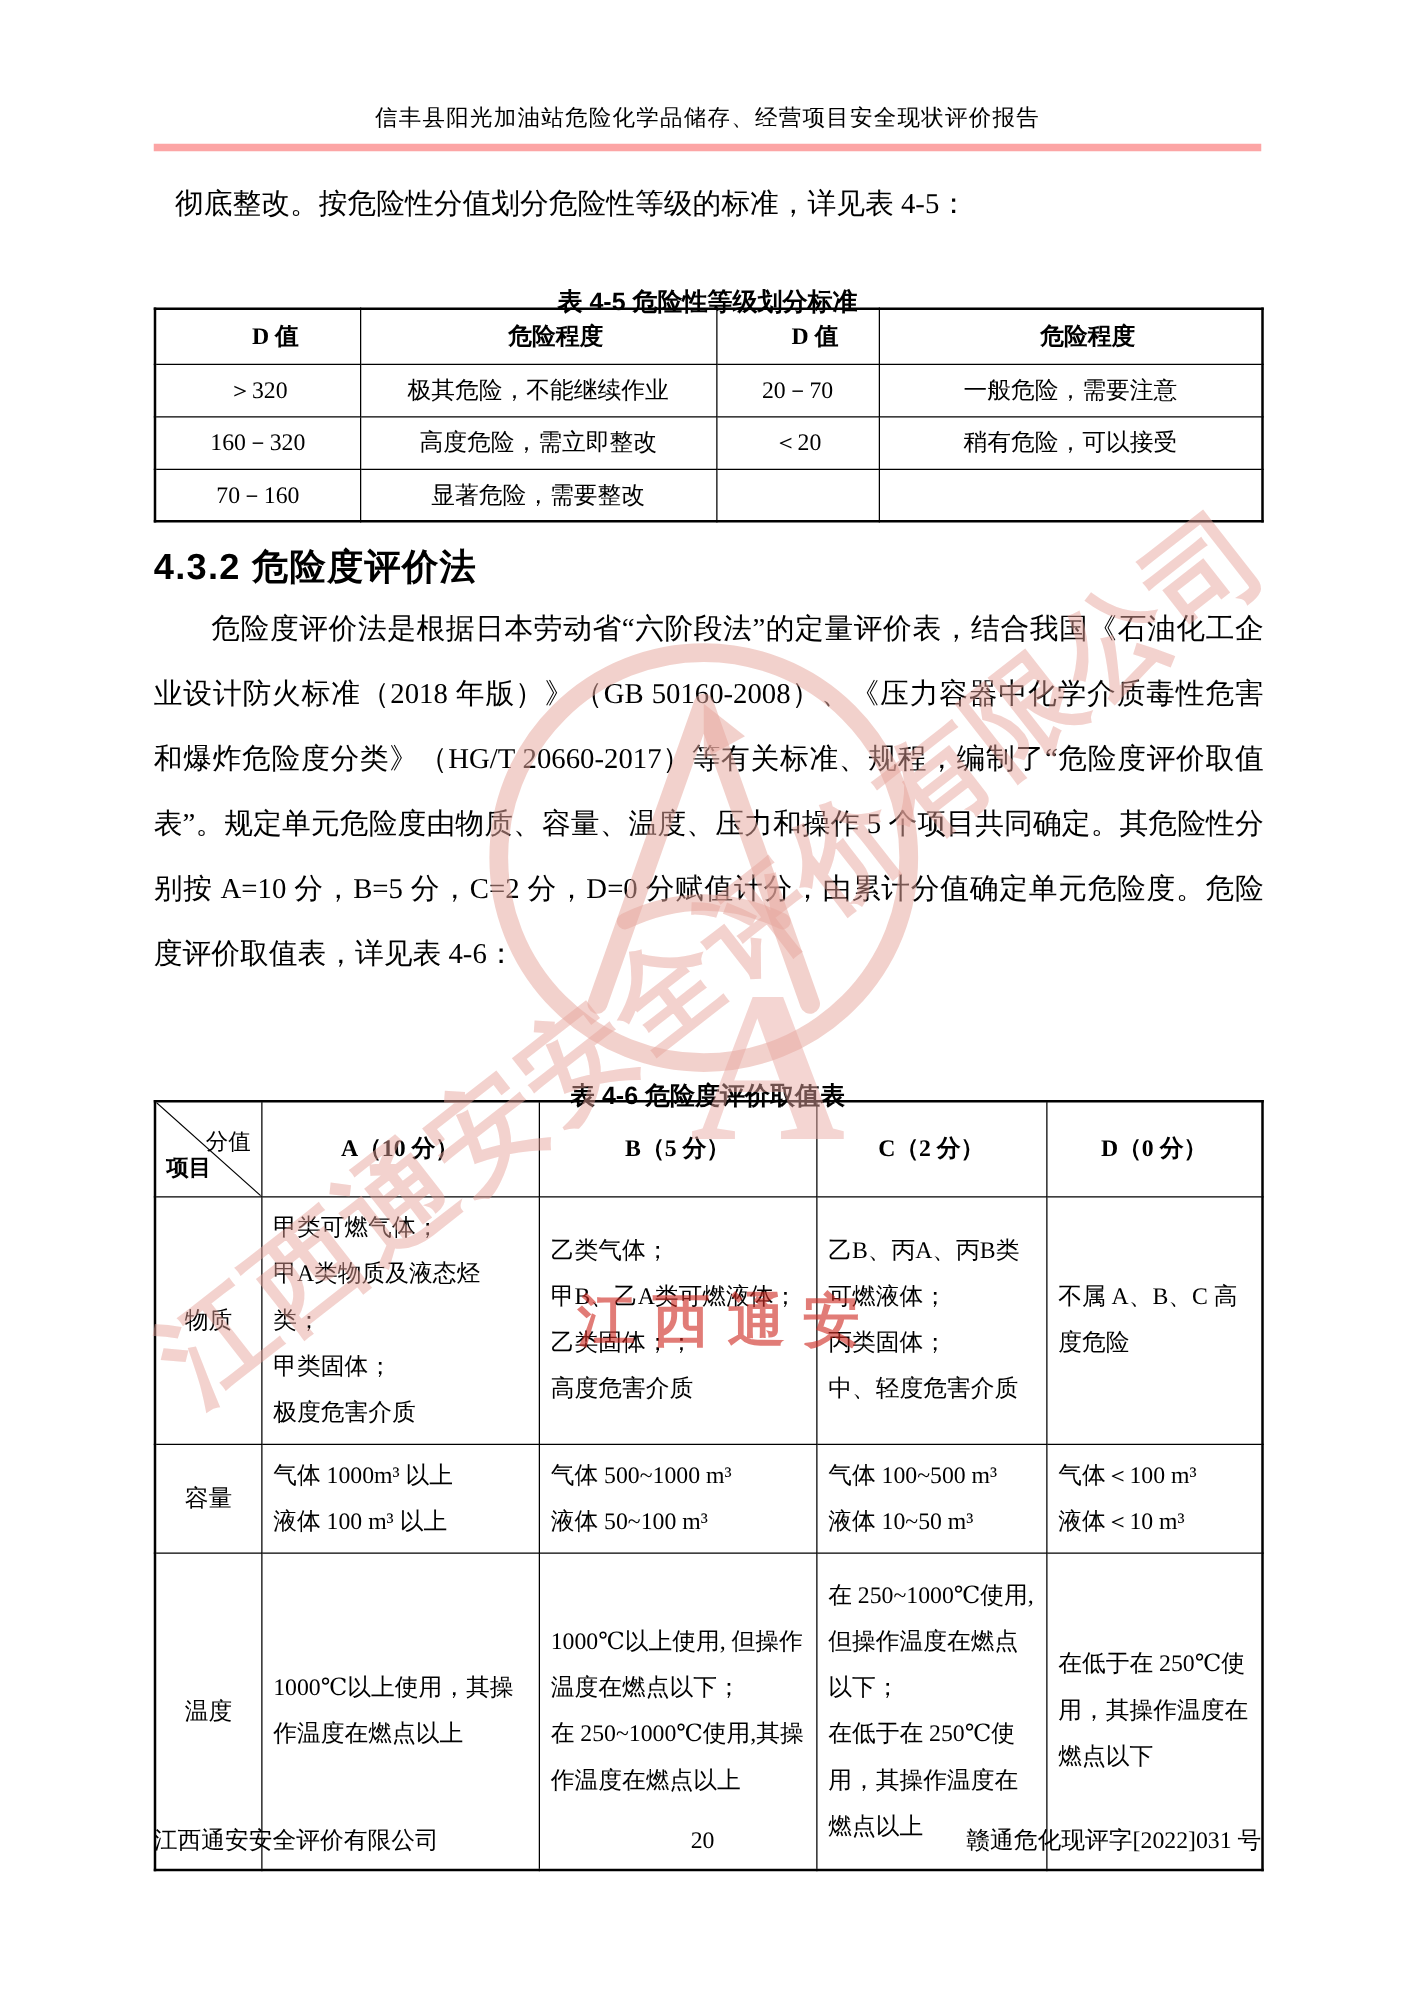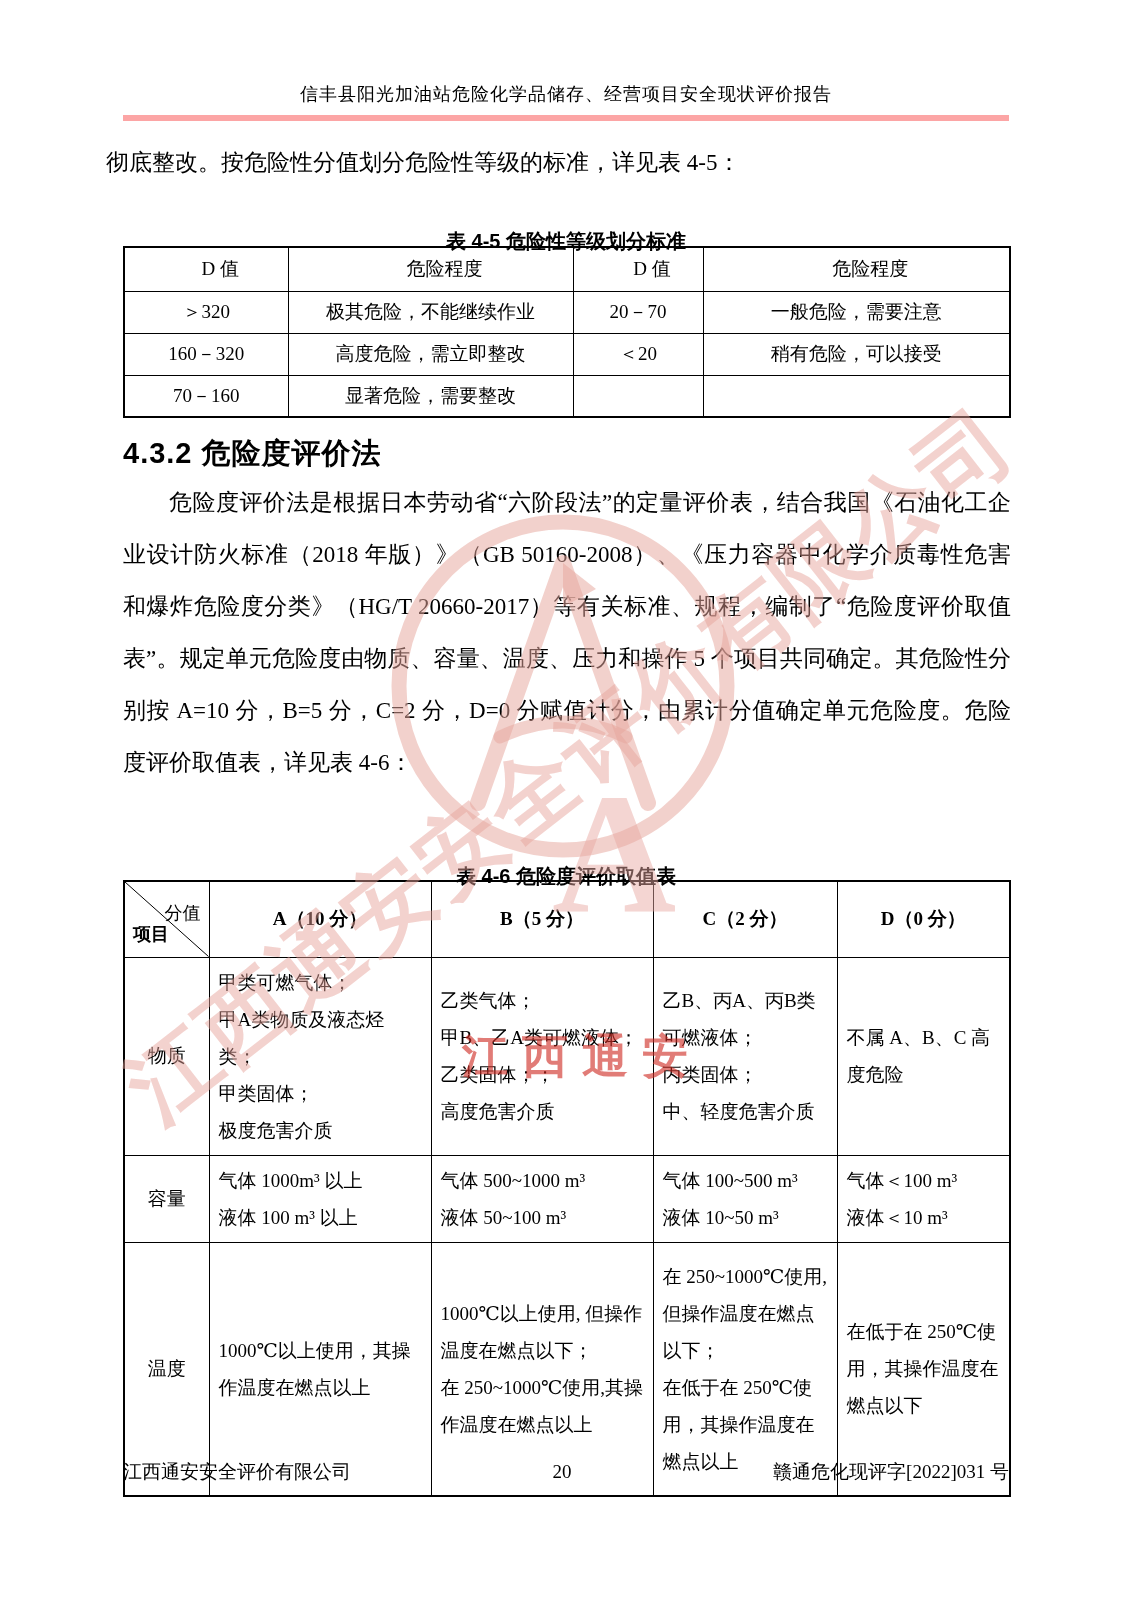--- a/index.html
+++ b/index.html
@@ -12,21 +12,21 @@
 
   
   .header {
     position:absolute; top:82px; left:123px; width:886px;
     text-align:center; font-size:18px; letter-spacing:1px;
     padding-bottom:9px; border-bottom:6px solid #fca5a5;
   }
 
   
   .intro {
-    position:absolute; top:146px; left:106px; width:886px;
+    position:absolute; top:146px; left:140px; width:886px;
     font-size:23px; line-height:34px;
   }
 
   
   .caption {
     position:absolute; left:123px; width:886px; text-align:center;
     font-family:"Liberation Sans","DejaVu Sans",sans-serif;
     font-weight:bold; font-size:20px;margin-top:12px;
   }
   .caption-45 { top:216px; }
@@ -35,21 +35,21 @@
   
   table { border-collapse:collapse; table-layout:fixed; background:transparent; }
   th, td { border:1px solid #000; }
   table { border:2px solid #000; }
 
   
   .t45 {
     position:absolute; top:246px; left:123px; width:886px;
     font-size:19px; text-align:center;
   }
-  .t45 th { height:44px; font-weight:normal;padding-left:28px; }
+  .t45 th { height:44px; font-weight:bold;padding-left:28px; }
   .t45 td { height:42px; }
 
   
   .section-heading {
     position:absolute; top:434px; left:123px;
     font-family:"Liberation Sans","DejaVu Sans",sans-serif;
     font-weight:bold; font-size:29px; letter-spacing:1px;
   }
   .body-par {
     position:absolute; top:477px; left:123px; width:888px;

